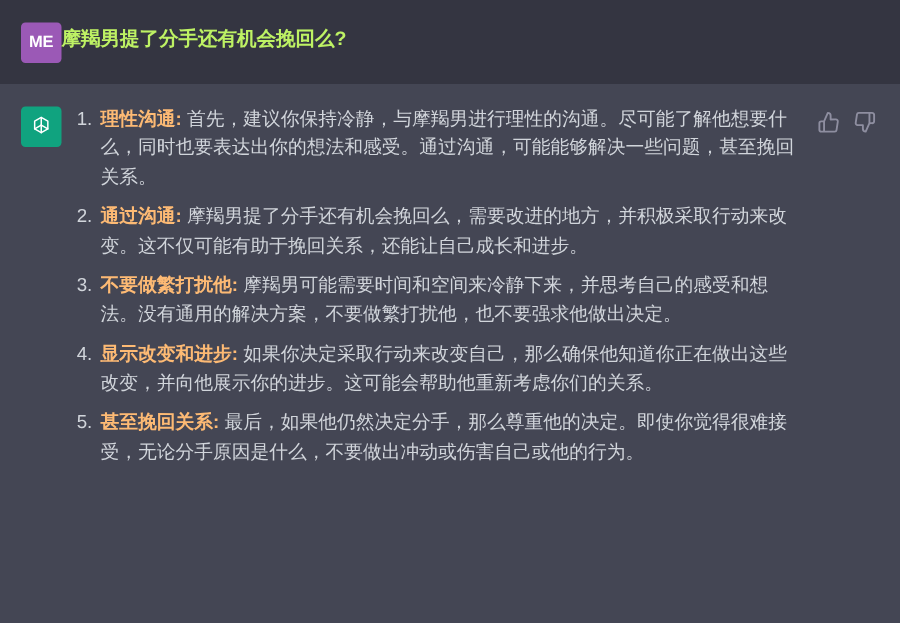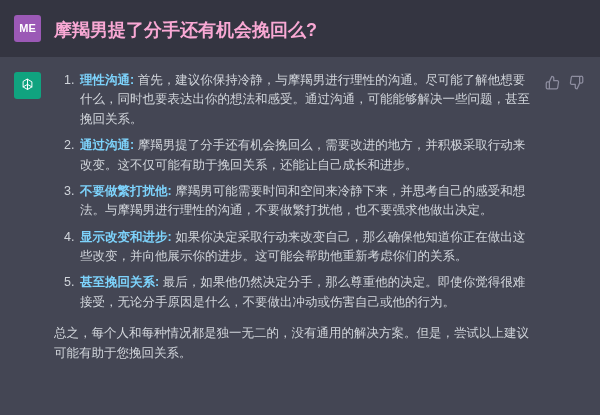--- a/index.html
+++ b/index.html
@@ -41,60 +41,59 @@
     width: 27px;
     height: 27px;
     flex: 0 0 27px;
     border-radius: 3px;
     display: flex;
     align-items: center;
     justify-content: center;
     font-size: 11px;
     font-weight: bold;
     color: #fff;
-    margin-right: 13px;
     margin-top: 1px;
   }
   .avatar.user {
     background: #9b59b6;
     letter-spacing: 0px;
   }
   .avatar.assistant {
     background: #10a37f;
   }
   .avatar.assistant svg {
     width: 17px;
     height: 17px;
     display: block;
   }
   .body {
     flex: 1;
     min-width: 0;
   }
   .user-text {
-    color: #f9a8d4;
-    font-size: 18px;
+    color: #bef264;
+    font-size: 13px;
     font-weight: bold;
     line-height: 1.45;
     padding-top: 3px;
   }
   .para {
     margin: 0 0 12px 0;
     color: #d1d5db;
   }
   ol.suggestions {
     margin: 0 0 12px 0;
     padding-left: 24px;
   }
   ol.suggestions li {
     margin-bottom: 7px;
     padding-left: 2px;
   }
   ol.suggestions li b {
-    color: #7dd3fc;
+    color: #fdba74;
     font-weight: bold;
   }
   .closing {
     margin: 0;
   }
   .actions {
     display: flex;
     gap: 9px;
     margin-left: 10px;
     padding-top: 4px;
@@ -131,25 +130,24 @@
         <path d="M12 3.2 18.2 6.8v7.2L12 17.6 5.8 14V6.8z"></path>
         <path d="M12 3.2v7.2l6.2 3.6"></path>
         <path d="M12 10.4 5.8 14"></path>
         <path d="M12 10.4v7.2"></path>
       </svg>
     </div>
     <div class="body">
       <ol class="suggestions">
         <li><b>理性沟通:</b><span> 首先，建议你保持冷静，与摩羯男进行理性的沟通。尽可能了解他想要什么，同时也要表达出你的想法和感受。通过沟通，可能能够解决一些问题，甚至挽回关系。</span></li>
         <li><b>通过沟通:</b><span> 摩羯男提了分手还有机会挽回么，需要改进的地方，并积极采取行动来改变。这不仅可能有助于挽回关系，还能让自己成长和进步。</span></li>
-        <li><b>不要做繁打扰他:</b><span> 摩羯男可能需要时间和空间来冷静下来，并思考自己的感受和想法。与摩羯男进行理性的沟通，不要做繁打扰他，也不要强求他做出决定。</span></li>
+        <li><b>不要做繁打扰他:</b><span> 摩羯男可能需要时间和空间来冷静下来，并思考自己的感受和想法。没有通用的解决方案，不要做繁打扰他，也不要强求他做出决定。</span></li>
         <li><b>显示改变和进步:</b><span> 如果你决定采取行动来改变自己，那么确保他知道你正在做出这些改变，并向他展示你的进步。这可能会帮助他重新考虑你们的关系。</span></li>
         <li><b>甚至挽回关系:</b><span> 最后，如果他仍然决定分手，那么尊重他的决定。即使你觉得很难接受，无论分手原因是什么，不要做出冲动或伤害自己或他的行为。</span></li>
       </ol>
-      <p class="closing">总之，每个人和每种情况都是独一无二的，没有通用的解决方案。但是，尝试以上建议可能有助于您挽回关系。</p>
     </div>
     <div class="actions">
       <span class="act">
         <svg viewBox="0 0 24 24" fill="none" stroke="currentColor" stroke-width="2" stroke-linecap="round" stroke-linejoin="round">
           <path d="M14 9V5a3 3 0 0 0-3-3l-4 9v11h11.28a2 2 0 0 0 2-1.7l1.38-9a2 2 0 0 0-2-2.3zM7 22H4a2 2 0 0 1-2-2v-7a2 2 0 0 1 2-2h3"></path>
         </svg>
       </span>
       <span class="act">
         <svg viewBox="0 0 24 24" fill="none" stroke="currentColor" stroke-width="2" stroke-linecap="round" stroke-linejoin="round">
           <path d="M10 15v4a3 3 0 0 0 3 3l4-9V2H5.72a2 2 0 0 0-2 1.7l-1.38 9a2 2 0 0 0 2 2.3zm7-13h2.67A2.31 2.31 0 0 1 22 4v7a2.31 2.31 0 0 1-2.33 2H17"></path>

